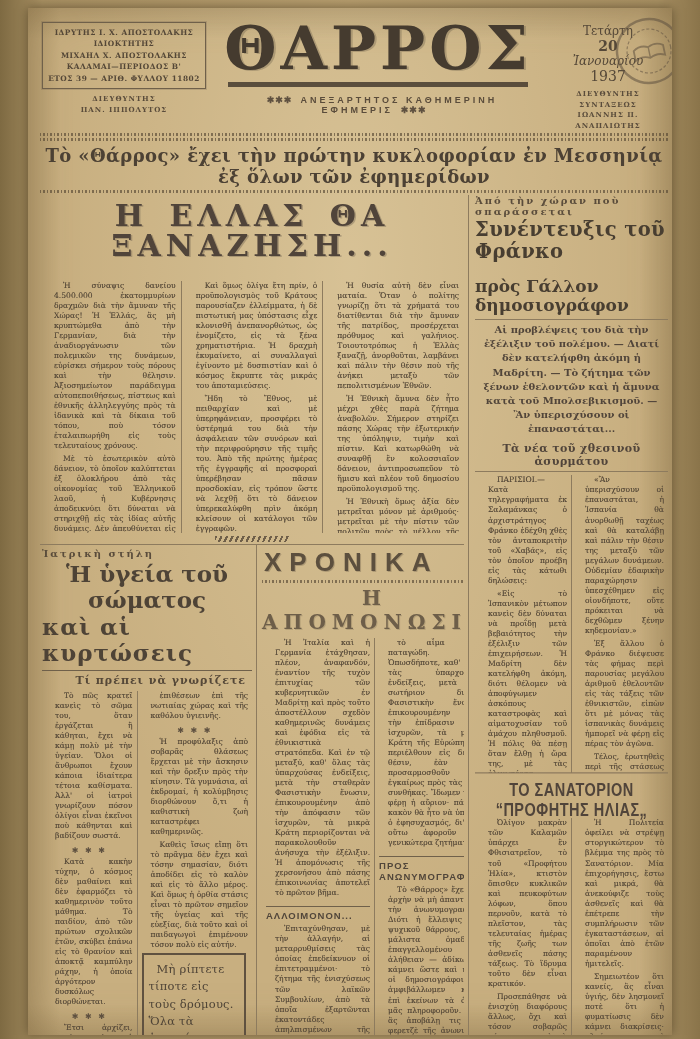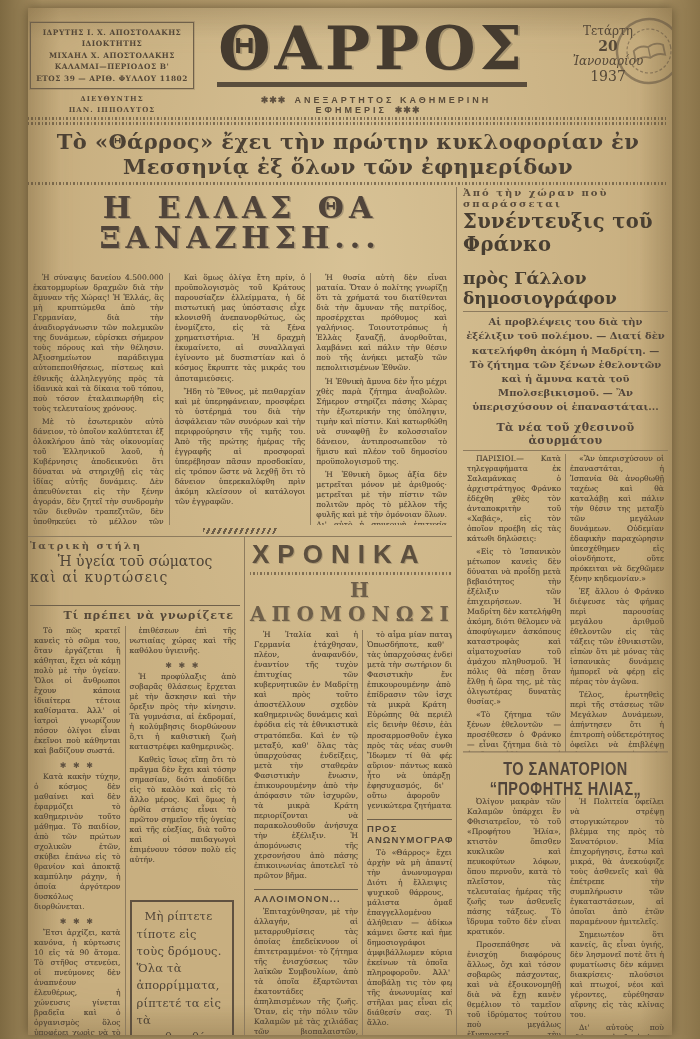--- a/index.html
+++ b/index.html
@@ -6,21 +6,21 @@
   .page{position:relative;width:700px;height:1039px;margin:0 auto;overflow:hidden;
     background:linear-gradient(90deg,#7e6a42,#a78f62 6%,#b59c6d 50%,#a78f62 94%,#8a744a),
                #a78f62;}
   .sheet{position:absolute;left:28px;right:28px;top:8px;bottom:4px;overflow:hidden;
     background:
       radial-gradient(ellipse at 50% 25%, rgba(255,242,205,.28), rgba(0,0,0,0) 65%),
       linear-gradient(90deg, rgba(110,88,50,.28), rgba(110,88,50,0) 5%, rgba(110,88,50,0) 95%, rgba(110,88,50,.28)),
       linear-gradient(180deg, rgba(110,88,50,.22), rgba(110,88,50,0) 3%, rgba(110,88,50,0) 97%, rgba(110,88,50,.2)),
       #c8af80;
     box-shadow:0 0 10px rgba(40,28,10,.5), inset 0 0 50px rgba(120,95,55,.25);
-    padding:4px 4px 0 0;box-sizing:border-box;
+    padding:4px 4px 0 12px;box-sizing:border-box;
     font-family:"DejaVu Serif","Liberation Serif",serif;color:#4a4034;}
   
   .masthead{display:flex;align-items:flex-start;margin-top:4px;}
   .mh-left{width:168px;flex:none;text-align:center;}
   .founder-box{border:1px solid #6f604a;box-shadow:0 0 0 1px rgba(111,96,74,.25);
     margin:6px 2px 4px 2px;padding:4px 2px;font-size:7.4px;line-height:1.55;
     letter-spacing:.5px;font-weight:bold;color:#544737;}
   .mh-role{font-size:7px;letter-spacing:1px;line-height:1.5;font-weight:bold;color:#5a4c3b;margin-top:5px;}
   .mh-center{flex:1;text-align:center;}
   .paper-title{font-size:60px;line-height:1;font-weight:bold;letter-spacing:4px;
@@ -33,43 +33,43 @@
   .date-weekday{font-size:12px;margin-top:8px;color:#554838;}
   .date-day{font-size:14px;font-weight:bold;color:#554838;}
   .date-month{font-size:12px;font-style:italic;color:#554838;}
   .date-year{font-size:14px;font-weight:normal;color:#554838;}
   
   .stamp{position:absolute;top:8px;right:-12px;width:70px;height:70px;opacity:.55;transform:rotate(-12deg);}
   
   .typerule{height:3px;margin:2px 0;
     background:repeating-linear-gradient(90deg,rgba(85,70,50,.65) 0 1.5px,rgba(85,70,50,0) 1.5px 3.5px);}
   .typerule.dbl{height:3px;margin-bottom:1px;}
-  .banner{font-size:21px;font-weight:bold;text-align:center;letter-spacing:.4px;
+  .banner{font-size:18px;font-weight:bold;text-align:center;letter-spacing:.4px;
     color:#4c4134;margin:4px 0 3px 0;}
   
   .columns{display:flex;margin-top:2px;}
   .left-col{width:424px;flex:none;}
   .right-col{flex:1;border-left:1px solid #8d7b5e;padding-left:6px;margin-left:4px;}
   
   .main-headline{font-size:30px;font-weight:bold;text-align:center;letter-spacing:5px;
     word-spacing:6px;color:#50443a;margin:6px 0 20px 0;line-height:1;
     text-shadow:1.5px 1px 0 rgba(80,68,58,.3);}
   .main-body{display:flex;height:252px;overflow:hidden;}
   .mcol{flex:1;padding:0 5px;}
   .mcol + .mcol{border-left:1px solid #8d7b5e;}
-  p.body{font-size:7.6px;line-height:1.32;text-align:justify;margin:0 0 3px 0;
+  p.body{font-size:7.6px;line-height:1.32;text-align:justify;margin:0 0 3px 9px;
     text-indent:9px;color:#574a39;text-shadow:0 0 .5px rgba(87,74,57,.6);}
   .squiggle{width:74px;height:6px;margin:3px auto 2px auto;
     background:repeating-linear-gradient(115deg,#6f5f49 0 2px,rgba(0,0,0,0) 2px 5px);}
   
   .band{display:flex;border-top:1px solid #8d7b5e;height:586px;overflow:hidden;}
   .medical{width:210px;flex:none;padding:3px 4px 0 2px;display:flex;flex-direction:column;}
   .chronika{flex:1;border-left:1px solid #8d7b5e;padding:2px 0 0 5px;}
   .kicker{font-size:10px;letter-spacing:2px;color:#5a4c3b;font-weight:bold;}
-  .med-headline{font-size:14px;font-weight:normal;color:#4e4336;line-height:1.15;margin:2px 0 19px 0;}
+  .med-headline{font-size:23px;font-weight:bold;color:#4e4336;line-height:1.15;margin:2px 0 3px 0;}
   .med-headline .l2{letter-spacing:1px;}
   .med-sub{border-top:1px solid #6f604a;text-align:right;font-size:11px;font-weight:bold;
     color:#554838;padding:3px 6px 4px 0;letter-spacing:1px;}
   .twocol{display:flex;flex:1;overflow:hidden;}
   .tcol{flex:1;padding:0 4px;display:flex;flex-direction:column;}
   .tcol + .tcol{border-left:1px solid #8d7b5e;}
   .sep{text-align:center;font-size:8px;color:#5f5140;margin:2px 0;letter-spacing:2px;}
   .chr-title{font-family:"Liberation Sans",sans-serif;font-size:26px;font-weight:bold;
     letter-spacing:8px;color:#5c4f3e;text-shadow:1px 1px 0 rgba(92,79,62,.3);margin:0 0 1px 2px;}
   .chr-headline{font-size:20px;font-weight:bold;letter-spacing:6px;color:#6d5e49;
@@ -117,20 +117,24 @@
         <div class="title-bar"></div>
         <div class="tagline">
           <span class="orn">✱✱✱</span><span>ΑΝΕΞΑΡΤΗΤΟΣ ΚΑΘΗΜΕΡΙΝΗ ΕΦΗΜΕΡΙΣ</span><span class="orn">✱✱✱</span>
         </div>
       </div>
       <div class="mh-right">
         <div class="date-weekday">Τετάρτη</div>
         <div class="date-day">20</div>
         <div class="date-month">Ἰανουαρίου</div>
         <div class="date-year">1937</div>
+        <div class="mh-role">
+          <div>ΔΙΕΥΘΥΝΤΗΣ ΣΥΝΤΑΞΕΩΣ</div>
+          <div>ΙΩΑΝΝΗΣ Π. ΑΝΑΠΛΙΩΤΗΣ</div>
+        </div>
       </div>
     </div>
 
     <div class="stamp">
       <svg width="70" height="70" viewBox="0 0 70 70">
         <circle cx="35" cy="35" r="32" fill="none" stroke="#5f5140" stroke-width="2.5"></circle>
         <circle cx="35" cy="35" r="22" fill="none" stroke="#5f5140" stroke-width="1.2" stroke-dasharray="3 2"></circle>
         <path d="M20 32 Q27 27 35 31 Q43 27 50 32 L50 42 Q43 38 35 42 Q27 38 20 42 Z" fill="none" stroke="#5f5140" stroke-width="1.8"></path>
         <line x1="35" y1="31" x2="35" y2="42" stroke="#5f5140" stroke-width="1.4"></line>
       </svg>

